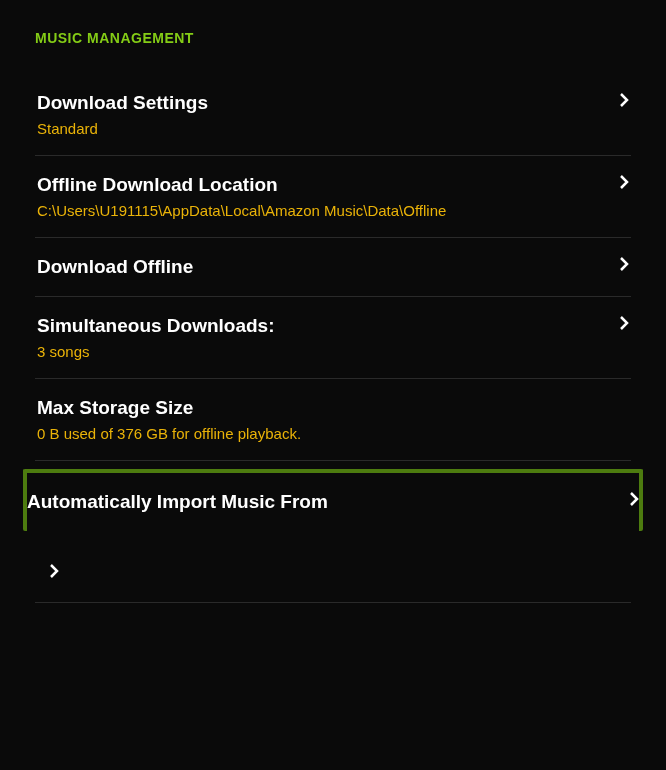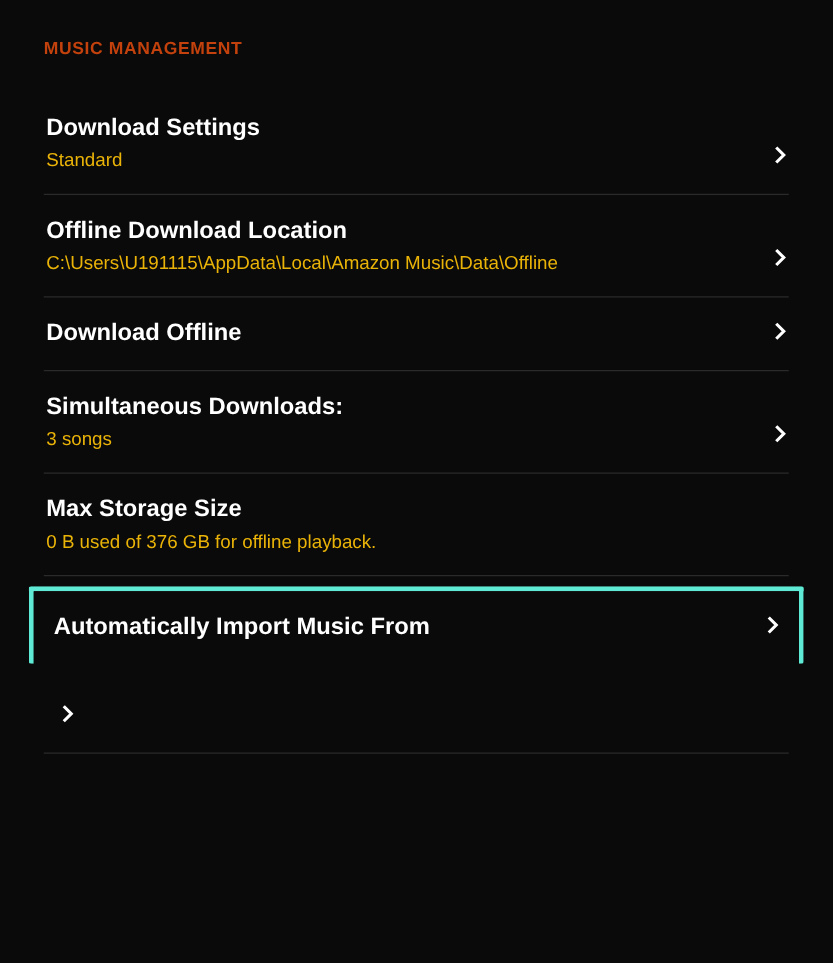--- a/index.html
+++ b/index.html
@@ -10,33 +10,33 @@
     body {
       width: 666px;
       height: 770px;
       background: #0a0a0a;
       font-family: -apple-system, BlinkMacSystemFont, "Segoe UI", Arial, sans-serif;
       color: #fff;
       padding: 30px 35px 20px 35px;
       overflow: hidden;
     }
     .section-header {
-      color: #c2410c;
+      color: #84cc16;
       font-size: 14px;
       font-weight: 700;
       letter-spacing: 0.5px;
       margin-bottom: 28px;
     }
     .settings-list {
       display: flex;
       flex-direction: column;
     }
     .setting-item {
       display: flex;
-      align-items: flex-end;
+      align-items: flex-start;
       justify-content: space-between;
       padding: 18px 2px;
       border-bottom: 1px solid #2a2a2a;
       cursor: pointer;
       position: relative;
     }
     .setting-item.no-border {
       border-bottom: none;
     }
     .setting-text {
@@ -62,23 +62,23 @@
       margin-left: 12px;
     }
     .chevron svg {
       width: 10px;
       height: 16px;
       stroke: #ffffff;
       stroke-width: 2.5;
       fill: none;
     }
     .highlighted {
-      border: 4px solid #5eead4;
+      border: 4px solid #4d7c0f;
       border-radius: 2px;
-      padding: 18px 16px;
+      padding: 18px 0;
       margin: 8px -12px;
     }
     .highlighted + .setting-item {
       margin-top: 6px;
     }
     .no-chevron .chevron {
       visibility: hidden;
     }
   </style>
 </head>

